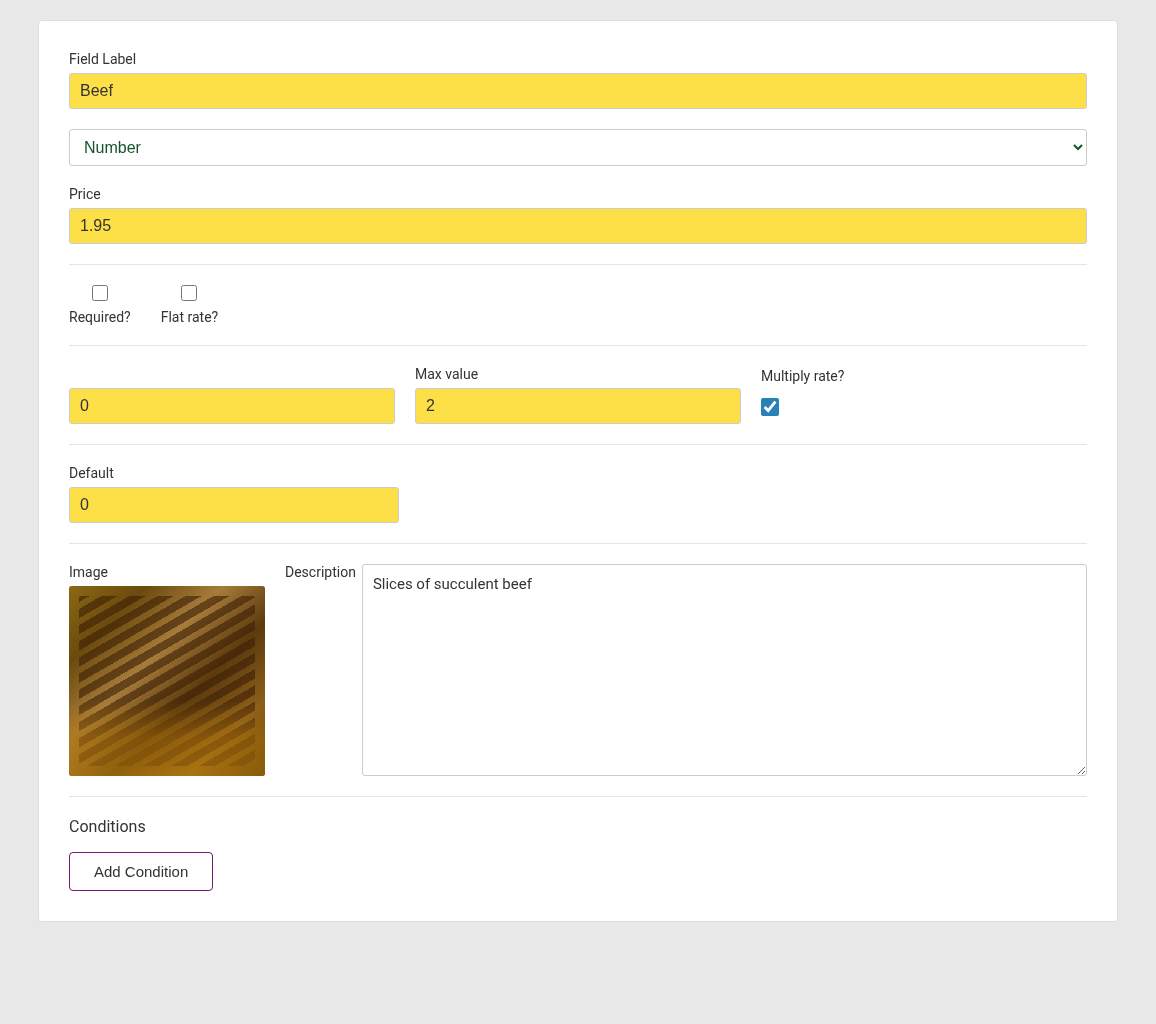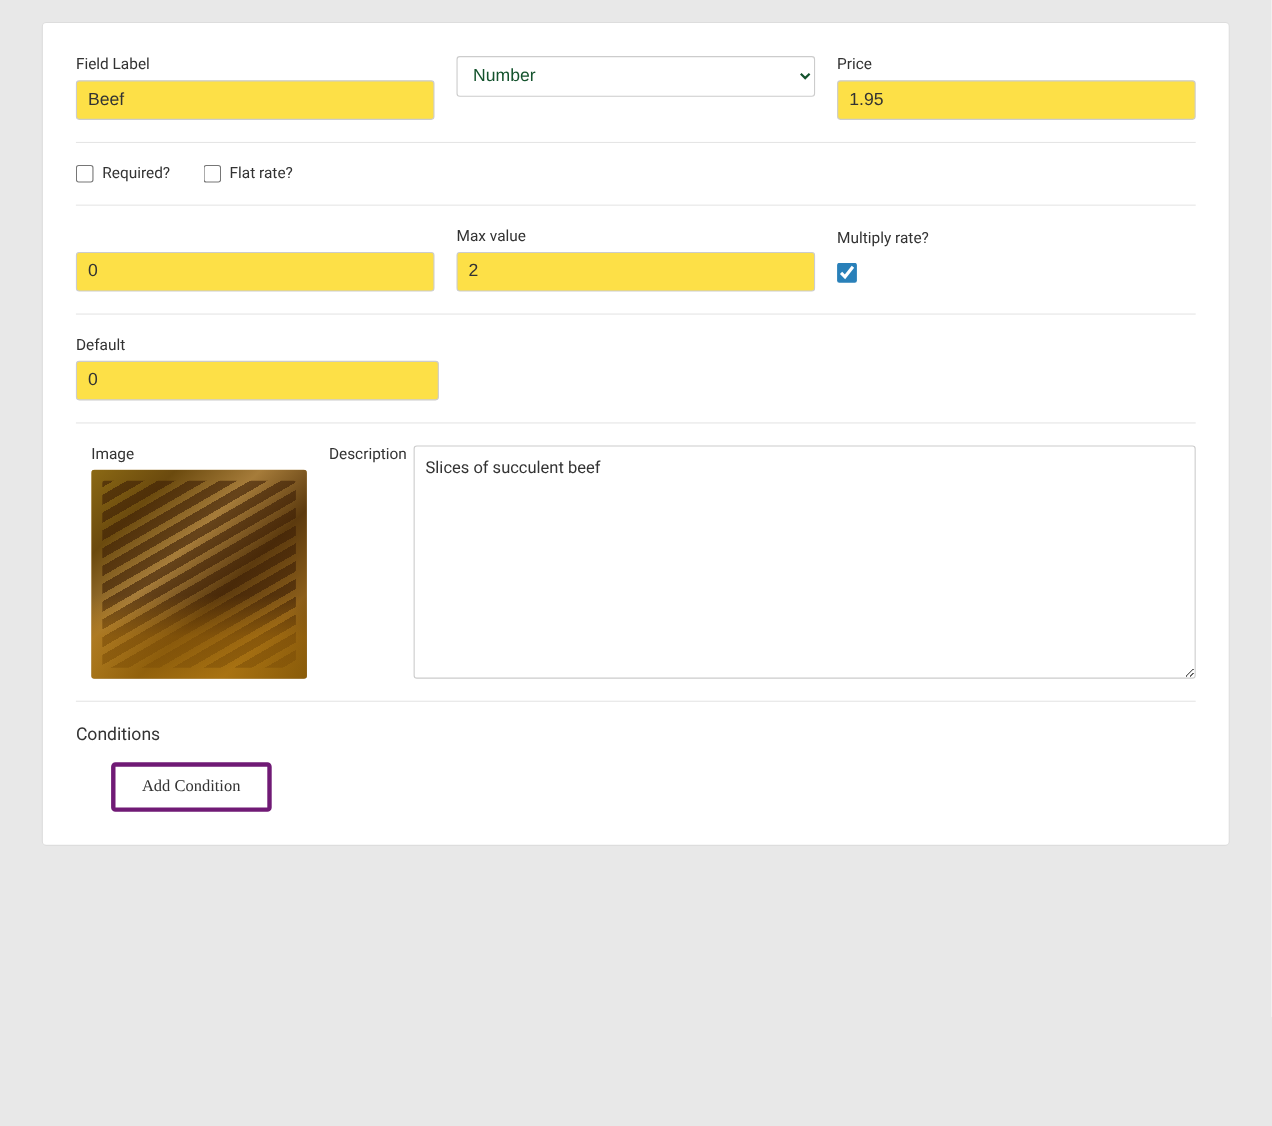--- a/index.html
+++ b/index.html
@@ -24,20 +24,21 @@
       border-radius: 4px;
       padding: 30px;
       width: 1080px;
       max-width: 100%;
     }
 
     .form-row {
       display: flex;
       gap: 20px;
       margin-bottom: 20px;
+      flex-direction: column;
     }
 
     .form-group {
       display: flex;
       flex-direction: column;
       gap: 6px;
     }
 
     .form-group.field-label-group {
       flex: 1;
@@ -84,20 +85,21 @@
       display: flex;
       align-items: center;
       gap: 30px;
       margin-bottom: 20px;
     }
 
     .checkbox-item {
       display: flex;
       align-items: center;
       gap: 8px;
+      flex-direction: column;
     }
 
     .checkbox-item input[type="checkbox"] {
       width: 16px;
       height: 16px;
       cursor: pointer;
     }
 
     .checkbox-item label {
       font-size: 14px;
@@ -154,21 +156,20 @@
     .image-description-row {
       display: flex;
       gap: 20px;
       margin-bottom: 20px;
     }
 
     .image-section {
       display: flex;
       flex-direction: column;
       gap: 6px;
-      margin-left: 14px;
     }
 
     .image-placeholder {
       width: 196px;
       height: 190px;
       border-radius: 3px;
       overflow: hidden;
       background: #c8a96e;
       position: relative;
     }
@@ -245,28 +246,27 @@
 
     .conditions-title {
       font-size: 16px;
       color: #333;
       font-weight: 400;
       margin-bottom: 16px;
     }
 
     .add-condition-btn {
       background: #fff;
-      border: 4px solid #701a75;
+      border: 1px solid #701a75;
       border-radius: 4px;
       padding: 10px 24px;
       font-size: 15px;
       color: #333;
       cursor: pointer;
-      font-family: Liberation Serif, serif;
-      margin-left: 32px;
+      font-family: Liberation Sans, sans-serif;
     }
 
     
     input[type="checkbox"].checked-blue {
       accent-color: #2980b9;
     }
   </style>
 </head>
 <body>
 

